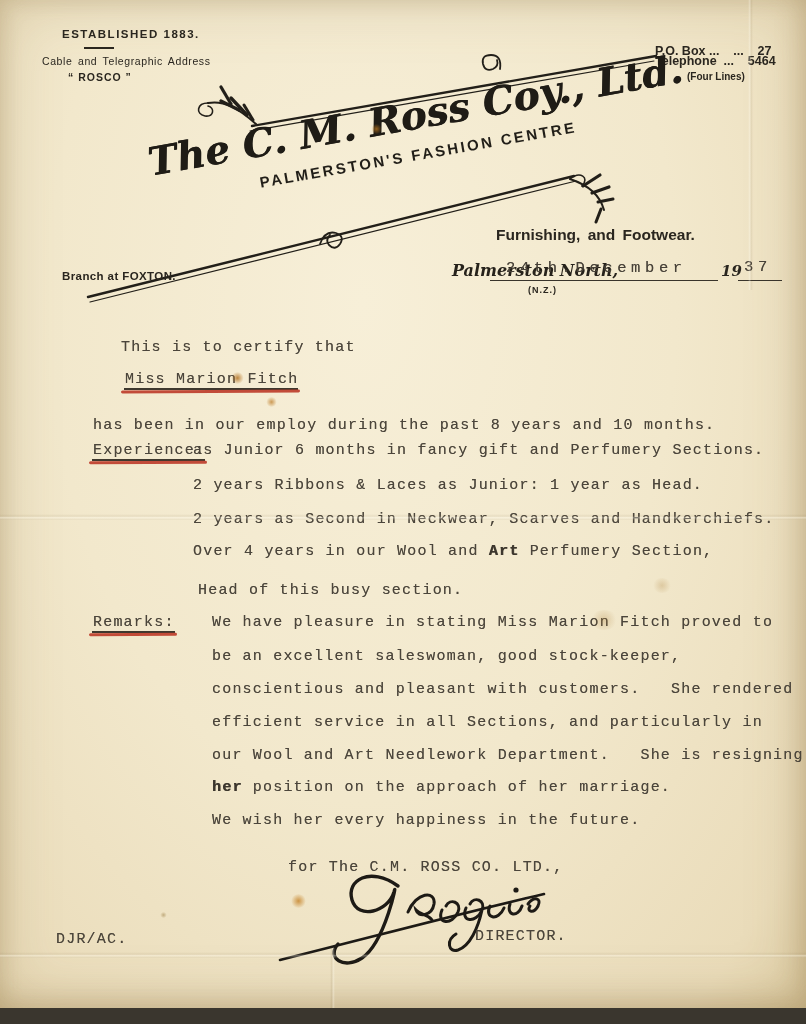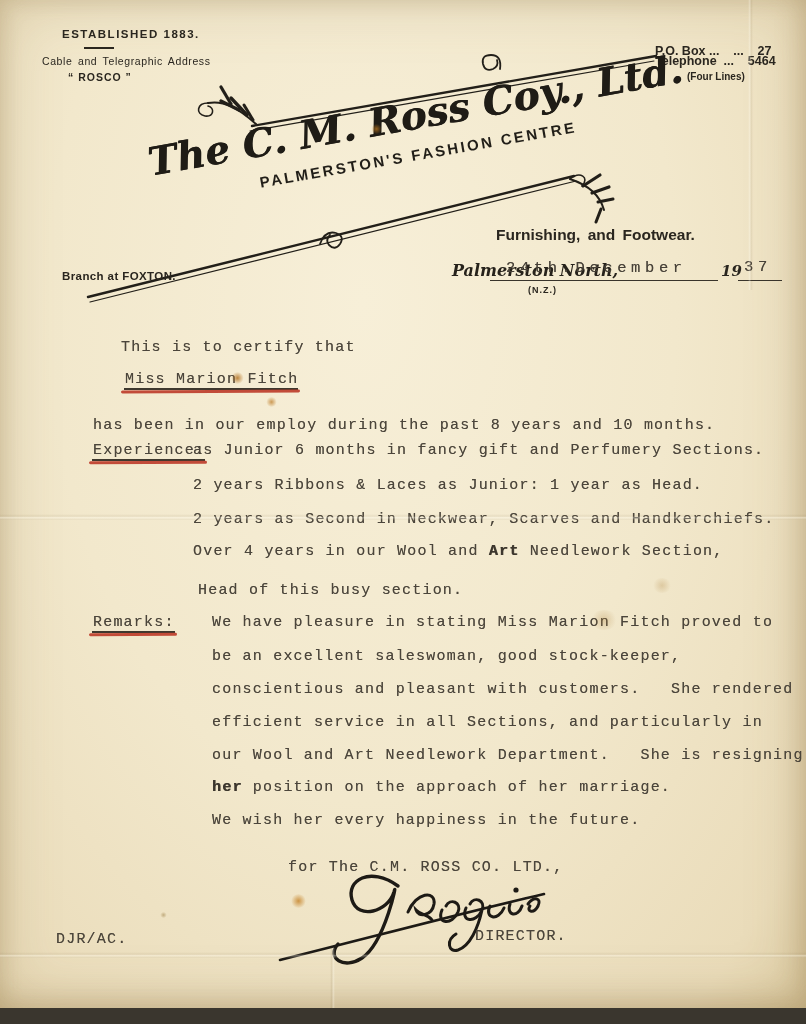--- a/index.html
+++ b/index.html
@@ -149,21 +149,21 @@
   <div class="tw wide yr-typed">37</div>
 
   <div class="tw l-certify">This is to certify that</div>
   <div class="tw l-name"><span class="ul2">Miss Marion Fitch</span></div>
   <div class="tw l-employ">has been in our employ during the past 8 years and 10 months.</div>
 
   <div class="tw l-explabel"><span class="ul2">Experience:</span></div>
   <div class="tw l-exp1">as Junior 6 months in fancy gift and Perfumery Sections.</div>
   <div class="tw l-exp2">2 years Ribbons &amp; Laces as Junior: 1 year as Head.</div>
   <div class="tw l-exp3">2 years as Second in Neckwear, Scarves and Handkerchiefs.</div>
-  <div class="tw l-exp4a"><span>Over 4 years in our Wool and </span><b>Art</b><span> Needlework Section,</span></div>
+  <div class="tw l-exp4a"><span>Over 4 years in our Wool and </span><b>Art</b><span> Perfumery Section,</span></div>
   <div class="tw l-exp4c">Head of this busy section.</div>
 
   <div class="tw l-remlabel"><span class="ul2">Remarks:</span></div>
   <div class="tw l-rem0">We have pleasure in stating Miss Marion Fitch proved to</div>
   <div class="tw l-rem1">be an excellent saleswoman, good stock-keeper,</div>
   <div class="tw l-rem2">conscientious and pleasant with customers.   She rendered</div>
   <div class="tw l-rem3">efficient service in all Sections, and particularly in</div>
   <div class="tw l-rem5"><b>her</b><span> position on the approach of her marriage.</span></div>
   <div class="tw l-rem4">our Wool and Art Needlework Department.   She is resigning</div>
   <div class="tw l-rem6">We wish her every happiness in the future.</div>

